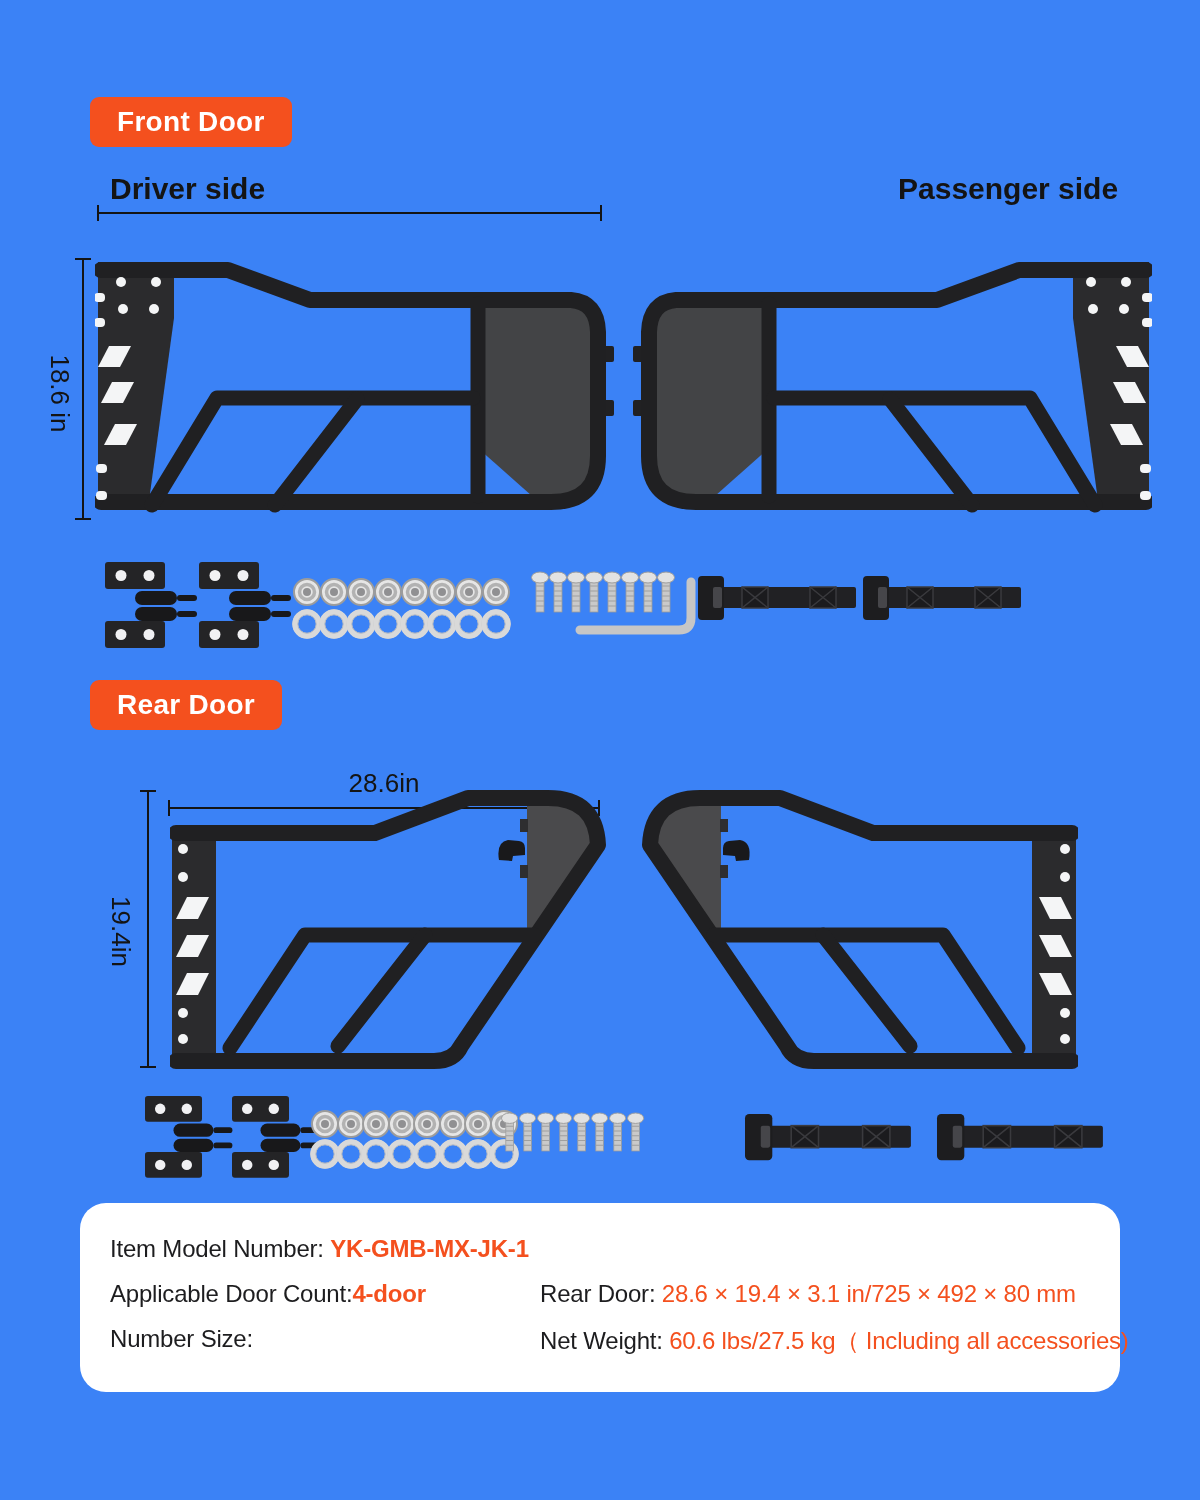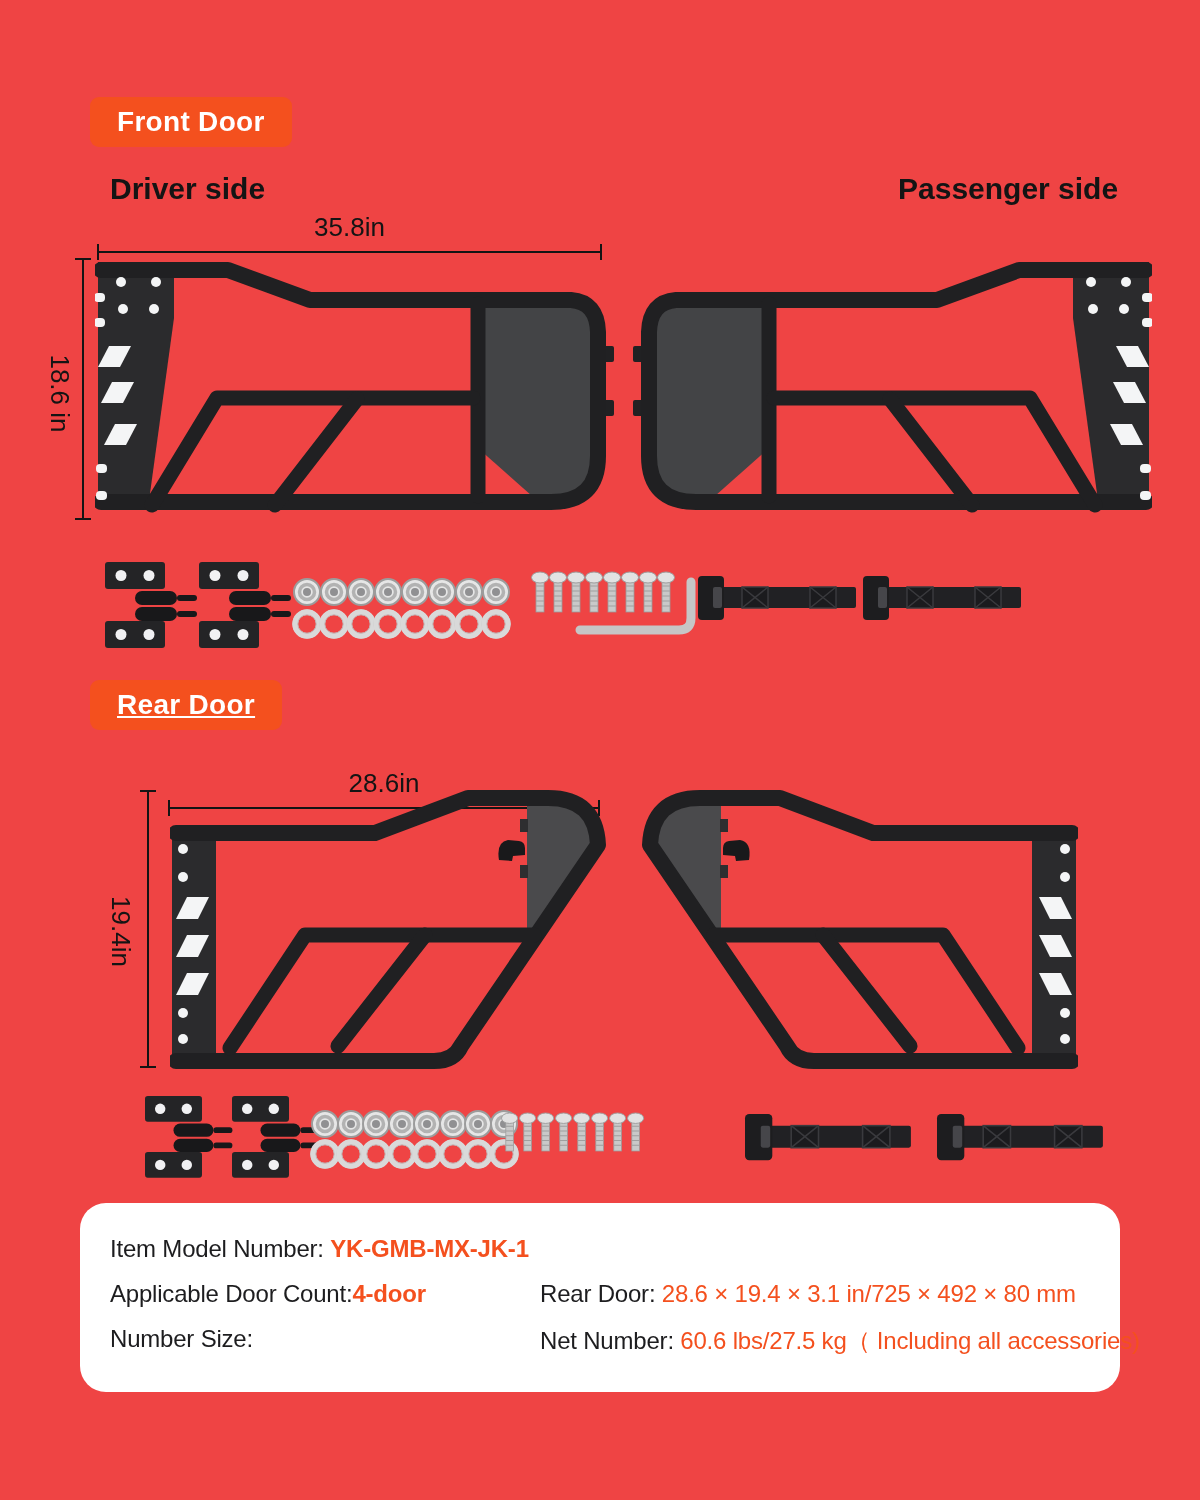--- a/index.html
+++ b/index.html
@@ -1,17 +1,17 @@
 <!DOCTYPE html>
 <html><head>
 <meta charset="utf-8">
 <style>
   html,body{margin:0;padding:0;}
   body{font-family:"Liberation Sans","DejaVu Sans",sans-serif;background:#e9eaec;}
-  .canvas{position:relative;width:1200px;height:1500px;background:#ef4444;overflow:hidden;margin:0 auto;}
+  .canvas{position:relative;width:1200px;height:1500px;background:#3b82f6;overflow:hidden;margin:0 auto;}
   .badge{position:absolute;background:#f4501e;color:#ffffff;font-size:28px;font-weight:700;
          padding:9px 27px;border-radius:9px;letter-spacing:.3px;}
   .side-label{position:absolute;font-size:30px;font-weight:700;color:#141414;}
   .dimh{position:absolute;}
   .dimh-label{text-align:center;font-size:26px;font-weight:500;color:#141414;margin-bottom:8px;}
   .dimh-line{position:relative;height:2px;background:#141414;}
   .dimh-line::before,.dimh-line::after{content:'';position:absolute;width:2px;height:16px;background:#141414;top:-7px;}
   .dimh-line::before{left:0;}
   .dimh-line::after{right:0;}
   .dimv{position:absolute;width:2px;background:#141414;}
@@ -117,21 +117,20 @@
 </svg>
 
 <div class="canvas">
 
   <div class="badge" style="left:90px;top:97px;">Front Door</div>
 
   <div class="side-label" style="left:110px;top:172px;">Driver side</div>
   <div class="side-label" style="left:898px;top:172px;">Passenger side</div>
 
   <div class="dimh" style="left:97px;top:212px;width:505px;">
-    <div class="dimh-label">35.8in</div>
     <div class="dimh-line"></div>
   </div>
 
   <div class="dimv" style="left:82px;top:258px;height:262px;"></div>
   <div class="dimv-label" style="left:14px;top:378px;width:90px;">18.6 in</div>
 
   <svg class="door" style="left:95px;top:258px;" width="520" height="262" viewBox="0 0 520 262">
     <use href="#front-door-shape"></use>
   </svg>
   <svg class="door mirror" style="left:632px;top:258px;" width="520" height="262" viewBox="0 0 520 262">
@@ -219,21 +218,21 @@
       </g>
     <path d="M485 78 H584 Q596 78 596 66 V30" fill="none" stroke="#c6c6c6" stroke-width="9" stroke-linecap="round"></path>
     <g transform="translate(603,22)">
         <use href="#strap-shape"></use>
       </g>
     <g transform="translate(768,22)">
         <use href="#strap-shape"></use>
       </g>
   </svg>
 
-  <div class="badge" style="left:90px;top:680px;text-decoration:underline;">Rear Door</div>
+  <div class="badge" style="left:90px;top:680px;">Rear Door</div>
 
   <div class="dimh" style="left:168px;top:768px;width:432px;">
     <div class="dimh-label">28.6in</div>
     <div class="dimh-line"></div>
   </div>
 
   <div class="dimv" style="left:147px;top:790px;height:278px;"></div>
   <div class="dimv-label" style="left:80px;top:916px;width:80px;">19.4in</div>
 
   <svg class="door" style="left:170px;top:785px;" width="450" height="295" viewBox="0 0 450 295">
@@ -337,17 +336,17 @@
     <div class="spec-row" style="left:30px;top:77px;">
       <span>Applicable Door Count:</span><span class="spec-value bold">4-door</span>
     </div>
     <div class="spec-row" style="left:30px;top:122px;">
       <span>Number Size:</span><span class="spec-value"></span>
     </div>
     <div class="spec-row" style="left:460px;top:77px;">
       <span>Rear Door: </span><span class="spec-value">28.6 × 19.4 × 3.1 in/725 × 492 × 80 mm</span>
     </div>
     <div class="spec-row" style="left:460px;top:122px;">
-      <span>Net Number: </span><span class="spec-value">60.6 lbs/27.5 kg（ Including all accessories)</span>
+      <span>Net Weight: </span><span class="spec-value">60.6 lbs/27.5 kg（ Including all accessories)</span>
     </div>
   </div>
 
 </div>
 
 </body></html>

